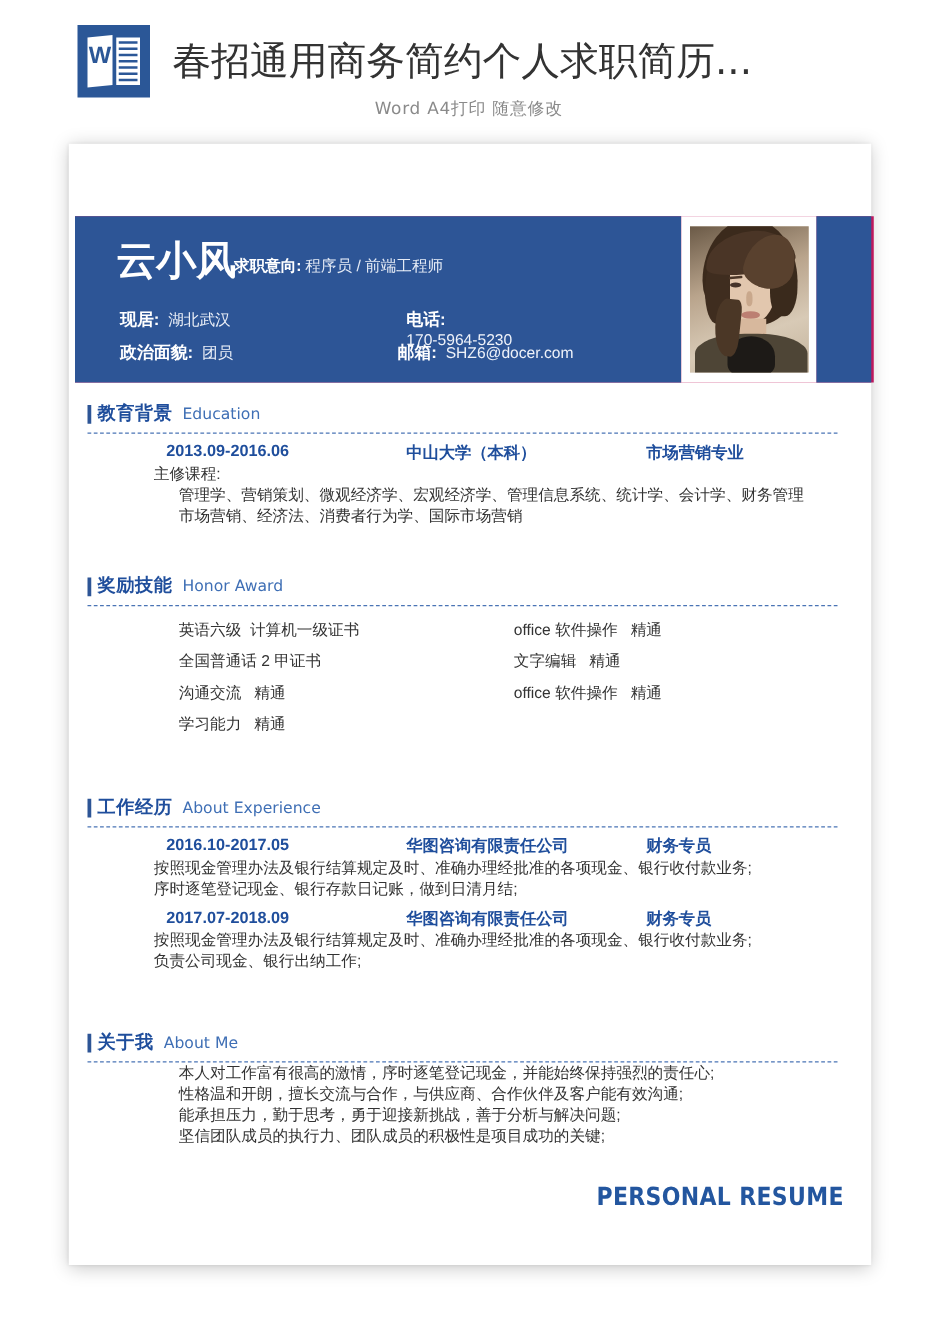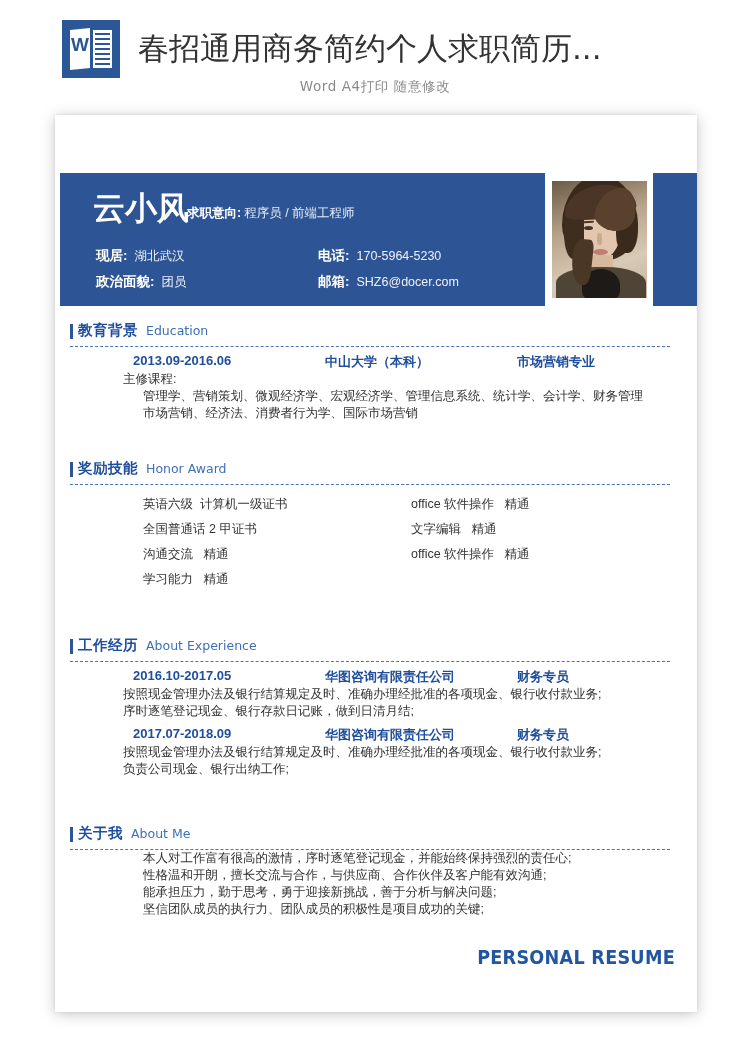--- a/index.html
+++ b/index.html
@@ -97,20 +97,21 @@
   }
 
   
   #resume-banner {
     position: absolute;
     left: 5px;
     top: 58px;
     width: 618px;
     height: 133px;
     background: #be185d;
+    padding-left: 21px;
   }
   #banner-left {
     position: absolute;
     left: 0; top: 0;
     width: 485px;
     height: 133px;
     background: #2d5596;
     z-index: 2;
   }
   #photo-gap {
@@ -277,21 +278,21 @@
     white-space: nowrap;
   }
   .info-value {
     font-size: 12.5px;
     color: #eef2f9;
     margin-left: 7px;
     white-space: nowrap;
   }
   #row-city   { left: 36px;  top: 74px; }
   #row-party  { left: 36px;  top: 100px; }
-  #row-phone  { left: 258px; top: 74px; }
+  #row-phone  { left: 258px; top: 74px; flex-direction: column; }
   #row-email  { left: 258px; top: 100px; }
 
   
   .section {
     position: absolute;
     left: 0;
     width: 700px;
   }
   .sec-head {
     position: relative;

